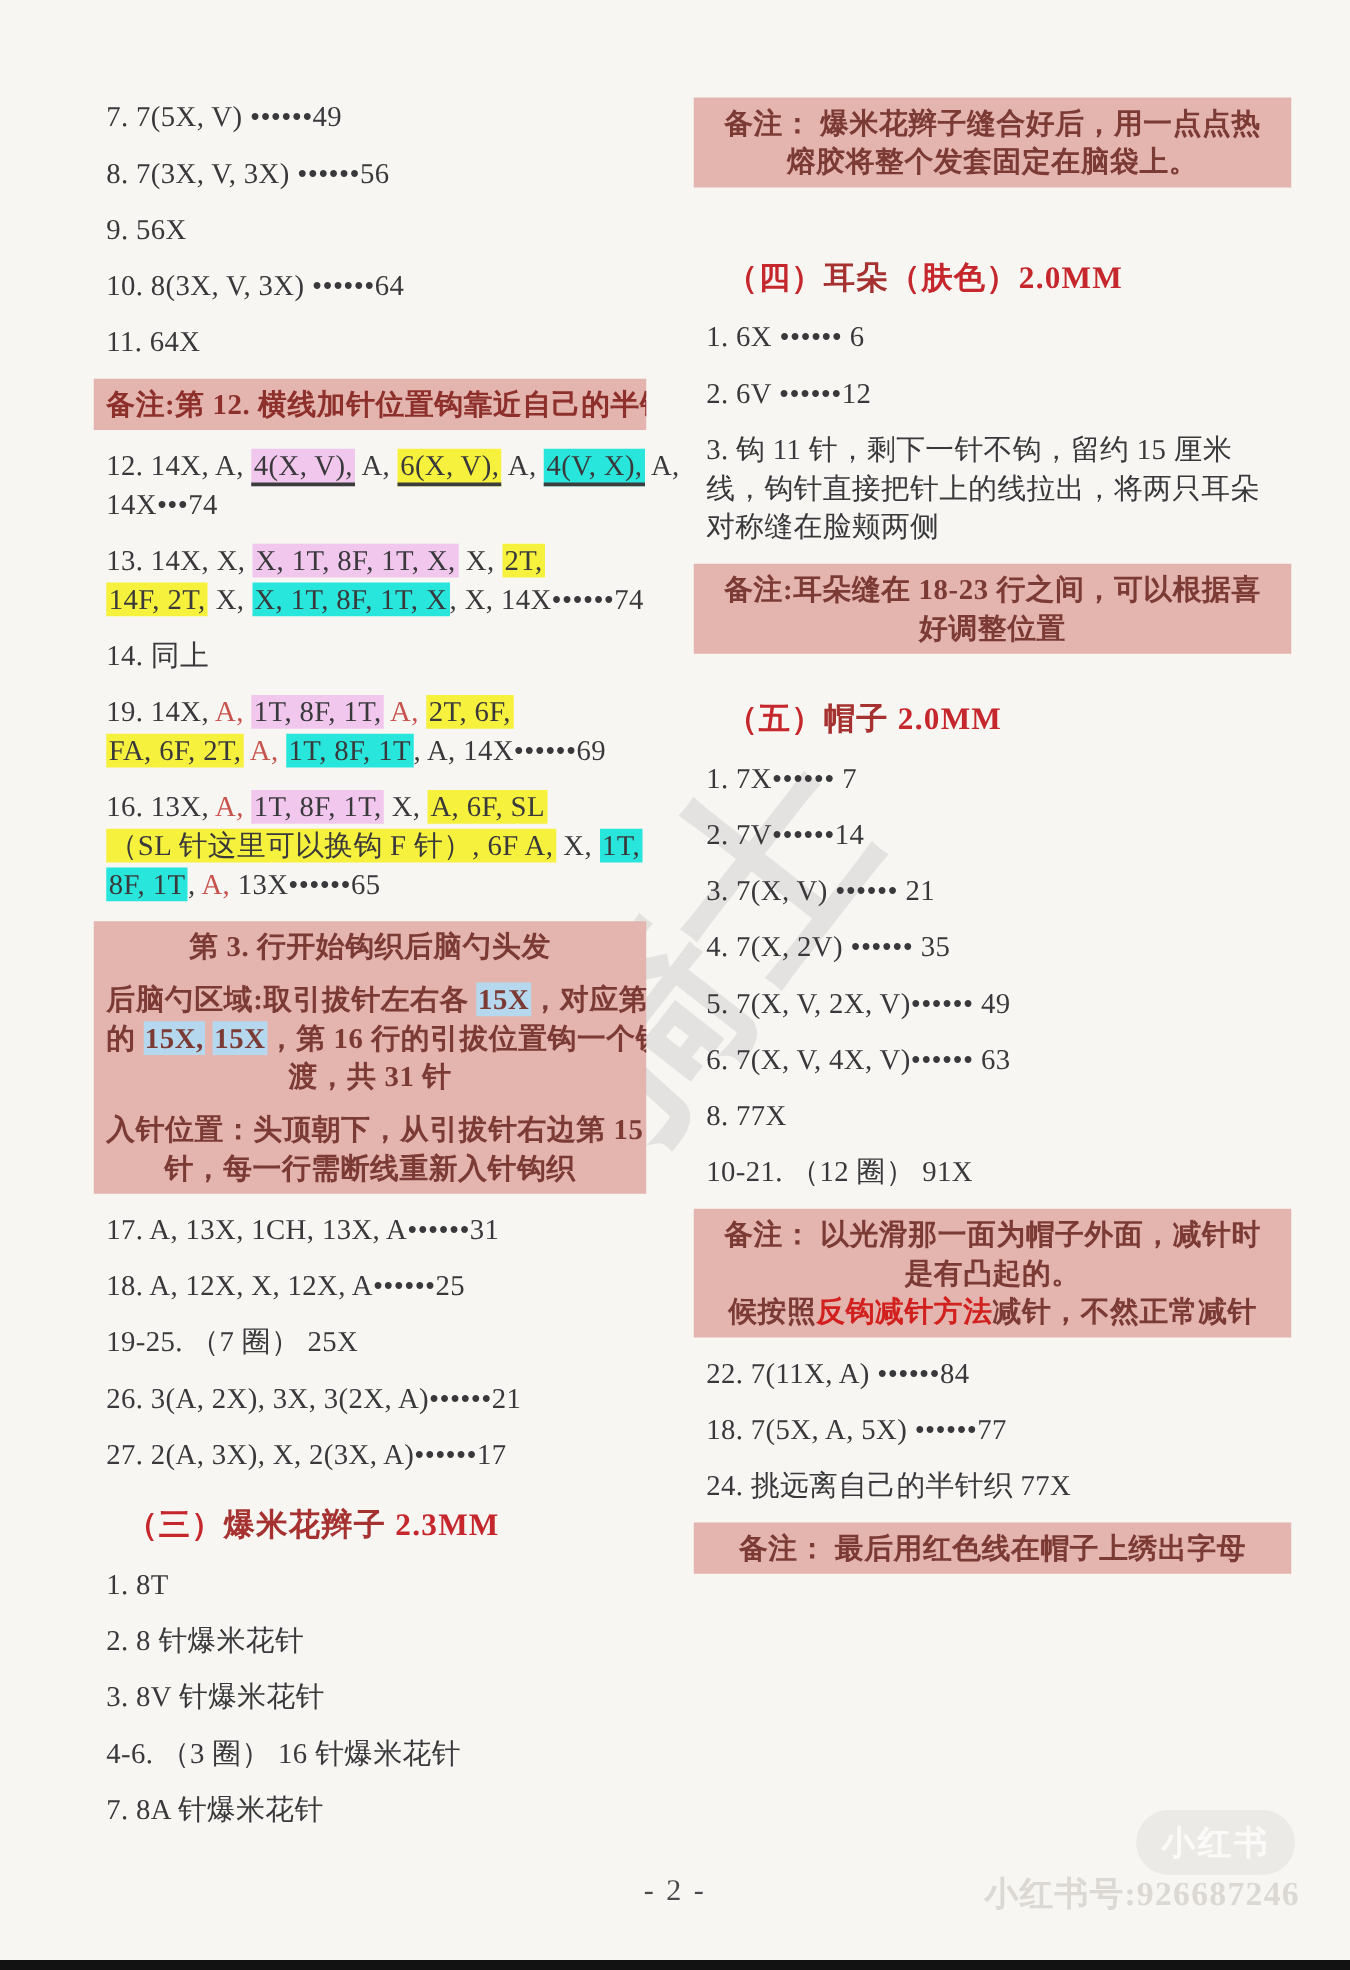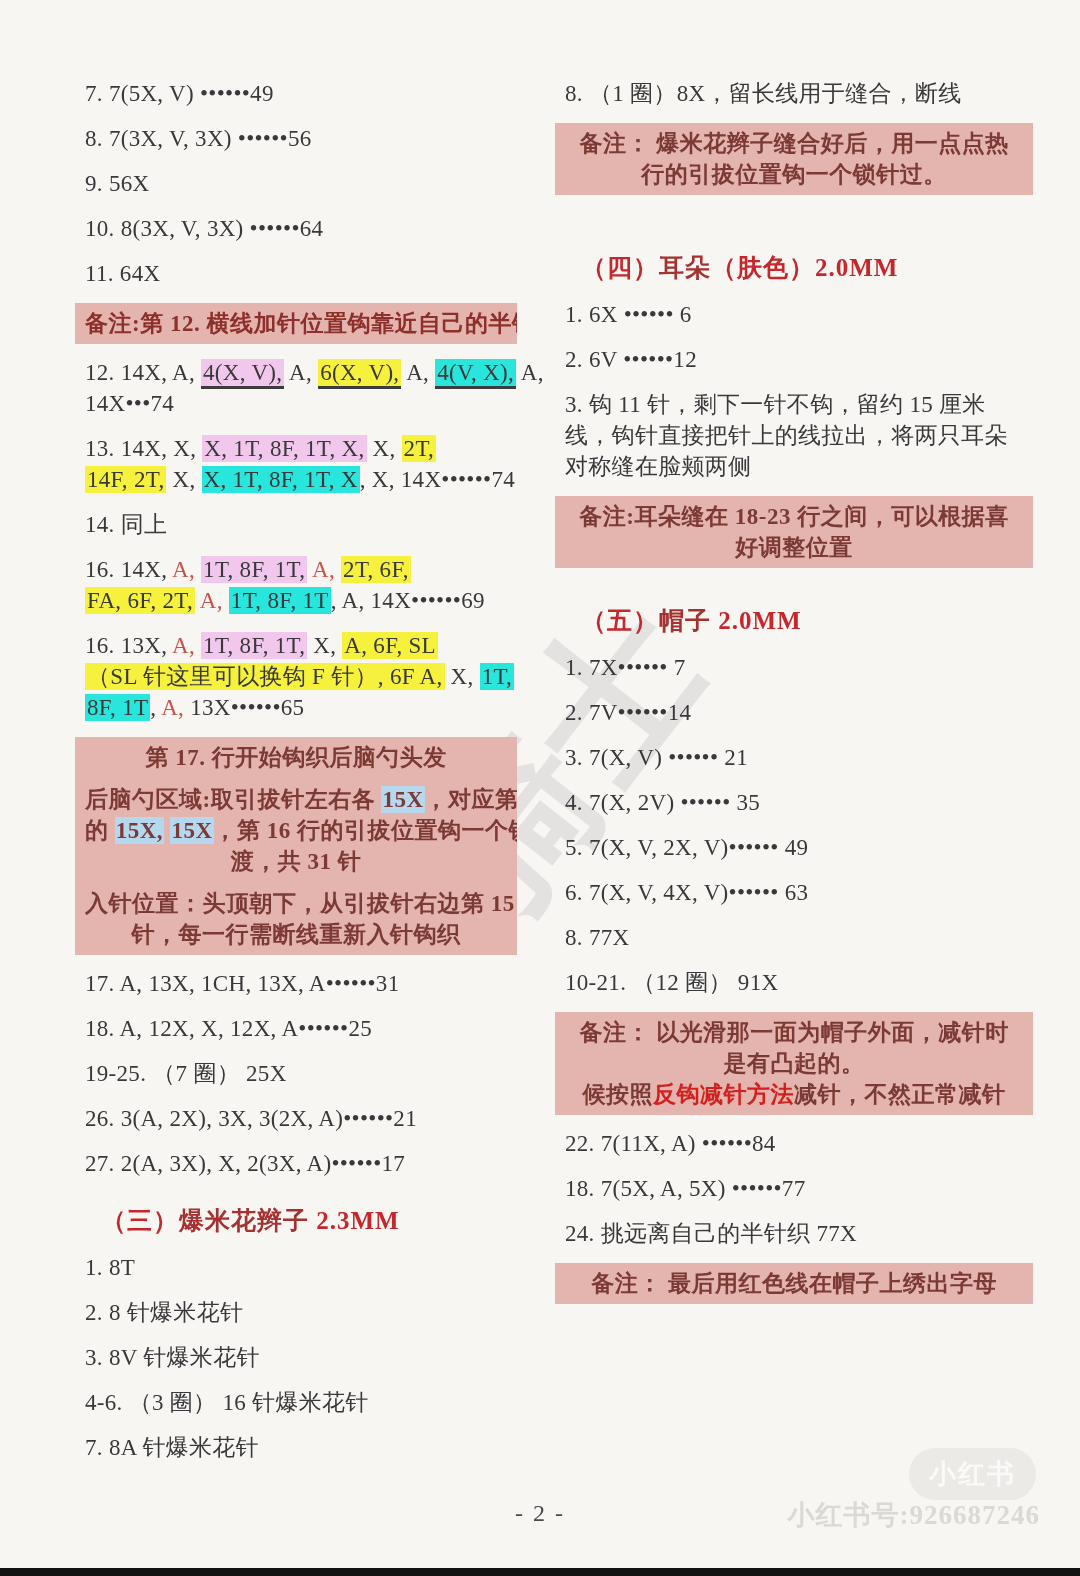--- a/index.html
+++ b/index.html
@@ -93,30 +93,30 @@
         <div class="line"><span class="seg">14X•••74</span></div>
       </div>
       <div class="step">
         <div class="line"><span class="seg">13.  14X,  X, </span><span class="seg hl-pink">X,  1T,  8F,  1T,  X,</span><span class="seg"> X,  </span><span class="seg hl-yellow">2T,</span></div>
         <div class="line"><span class="seg hl-yellow">14F,  2T,</span><span class="seg">  X, </span><span class="seg hl-cyan">X, 1T,  8F,  1T, X</span><span class="seg">, X, 14X••••••74</span></div>
       </div>
       <div class="step">
         <div class="line"><span class="seg">14.  同上</span></div>
       </div>
       <div class="step">
-        <div class="line"><span class="seg">16.  14X,  </span><span class="seg reda">A,</span><span class="seg"> </span><span class="seg hl-pink">1T,  8F,  1T,</span><span class="seg"> </span><span class="seg reda">A,</span><span class="seg">  </span><span class="seg hl-yellow">2T,  6F,</span></div>
+        <div class="line"><span class="seg">19.  14X,  </span><span class="seg reda">A,</span><span class="seg"> </span><span class="seg hl-pink">1T,  8F,  1T,</span><span class="seg"> </span><span class="seg reda">A,</span><span class="seg">  </span><span class="seg hl-yellow">2T,  6F,</span></div>
         <div class="line"><span class="seg hl-yellow">FA, 6F, 2T,</span><span class="seg">  </span><span class="seg reda">A,</span><span class="seg">  </span><span class="seg hl-cyan">1T,  8F,  1T</span><span class="seg">, A, 14X••••••69</span></div>
       </div>
       <div class="step">
         <div class="line"><span class="seg">16.  13X,  </span><span class="seg reda">A,</span><span class="seg">  </span><span class="seg hl-pink">1T,  8F,  1T,</span><span class="seg">  X,  </span><span class="seg hl-yellow">A, 6F, SL</span></div>
         <div class="line"><span class="seg hl-yellow">（SL 针这里可以换钩 F 针）, 6F A,</span><span class="seg">  X,  </span><span class="seg hl-cyan">1T,</span></div>
         <div class="line"><span class="seg hl-cyan">8F,  1T</span><span class="seg">, </span><span class="seg reda">A,</span><span class="seg"> 13X••••••65</span></div>
       </div>
       <div class="note">
-        <div class="line"><span class="seg">第 17. 行开始钩织后脑勺头发</span></div>
+        <div class="line"><span class="seg">第 3. 行开始钩织后脑勺头发</span></div>
         <div class="gap"></div>
         <div class="line"><span class="seg b">后脑勺区域</span><span class="seg">:取引拔针左右各 </span><span class="seg hl-blue">15X</span><span class="seg">，对应第 16 行</span></div>
         <div class="line"><span class="seg">的 </span><span class="seg hl-blue">15X,</span><span class="seg"> </span><span class="seg hl-blue">15X</span><span class="seg">，第 16 行的引拔位置钩一个锁针过</span></div>
         <div class="line"><span class="seg">渡，共 31 针</span></div>
         <div class="gap"></div>
         <div class="line"><span class="seg b">入针位置</span><span class="seg">：头顶朝下，从引拔针右边第 15 针入</span></div>
         <div class="line"><span class="seg">针，每一行需断线重新入针钩织</span></div>
       </div>
       <div class="step">
         <div class="line"><span class="seg">17.  A, 13X, 1CH, 13X, A••••••31</span></div>
@@ -145,26 +145,23 @@
         <div class="line"><span class="seg">3.  8V 针爆米花针</span></div>
       </div>
       <div class="step">
         <div class="line"><span class="seg">4-6. （3 圈） 16 针爆米花针</span></div>
       </div>
       <div class="step">
         <div class="line"><span class="seg">7.  8A 针爆米花针</span></div>
       </div>
     </div>
   <div class="col col-right" id="col-right">
-      <div class="step">
-        <div class="line"><span class="seg">8.  （1 圈）8X，留长线用于缝合，断线</span></div>
-      </div>
       <div class="note">
         <div class="line"><span class="seg b">备注： </span><span class="seg">爆米花辫子缝合好后，用一点点热</span></div>
-        <div class="line"><span class="seg">行的引拔位置钩一个锁针过。</span></div>
+        <div class="line"><span class="seg">熔胶将整个发套固定在脑袋上。</span></div>
       </div>
       <div class="spacer" style="height: 44px;"></div>
       <div class="heading"><span class="seg">（四）</span><span class="seg b">耳朵</span><span class="seg">（肤色）2.0MM</span></div>
       <div class="step">
         <div class="line"><span class="seg">1.  6X  •••••• 6</span></div>
       </div>
       <div class="step">
         <div class="line"><span class="seg">2.  6V  ••••••12</span></div>
       </div>
       <div class="step">

